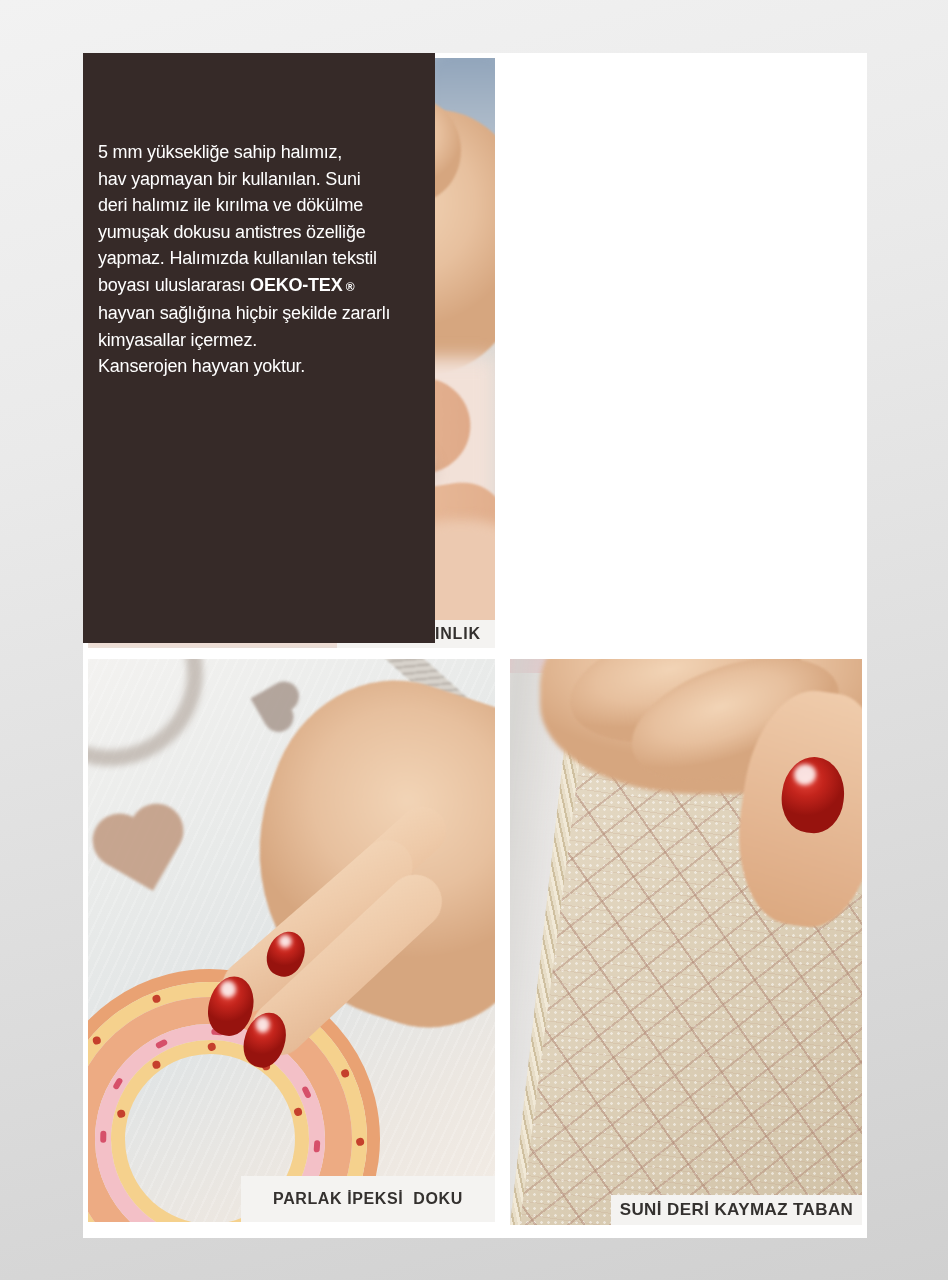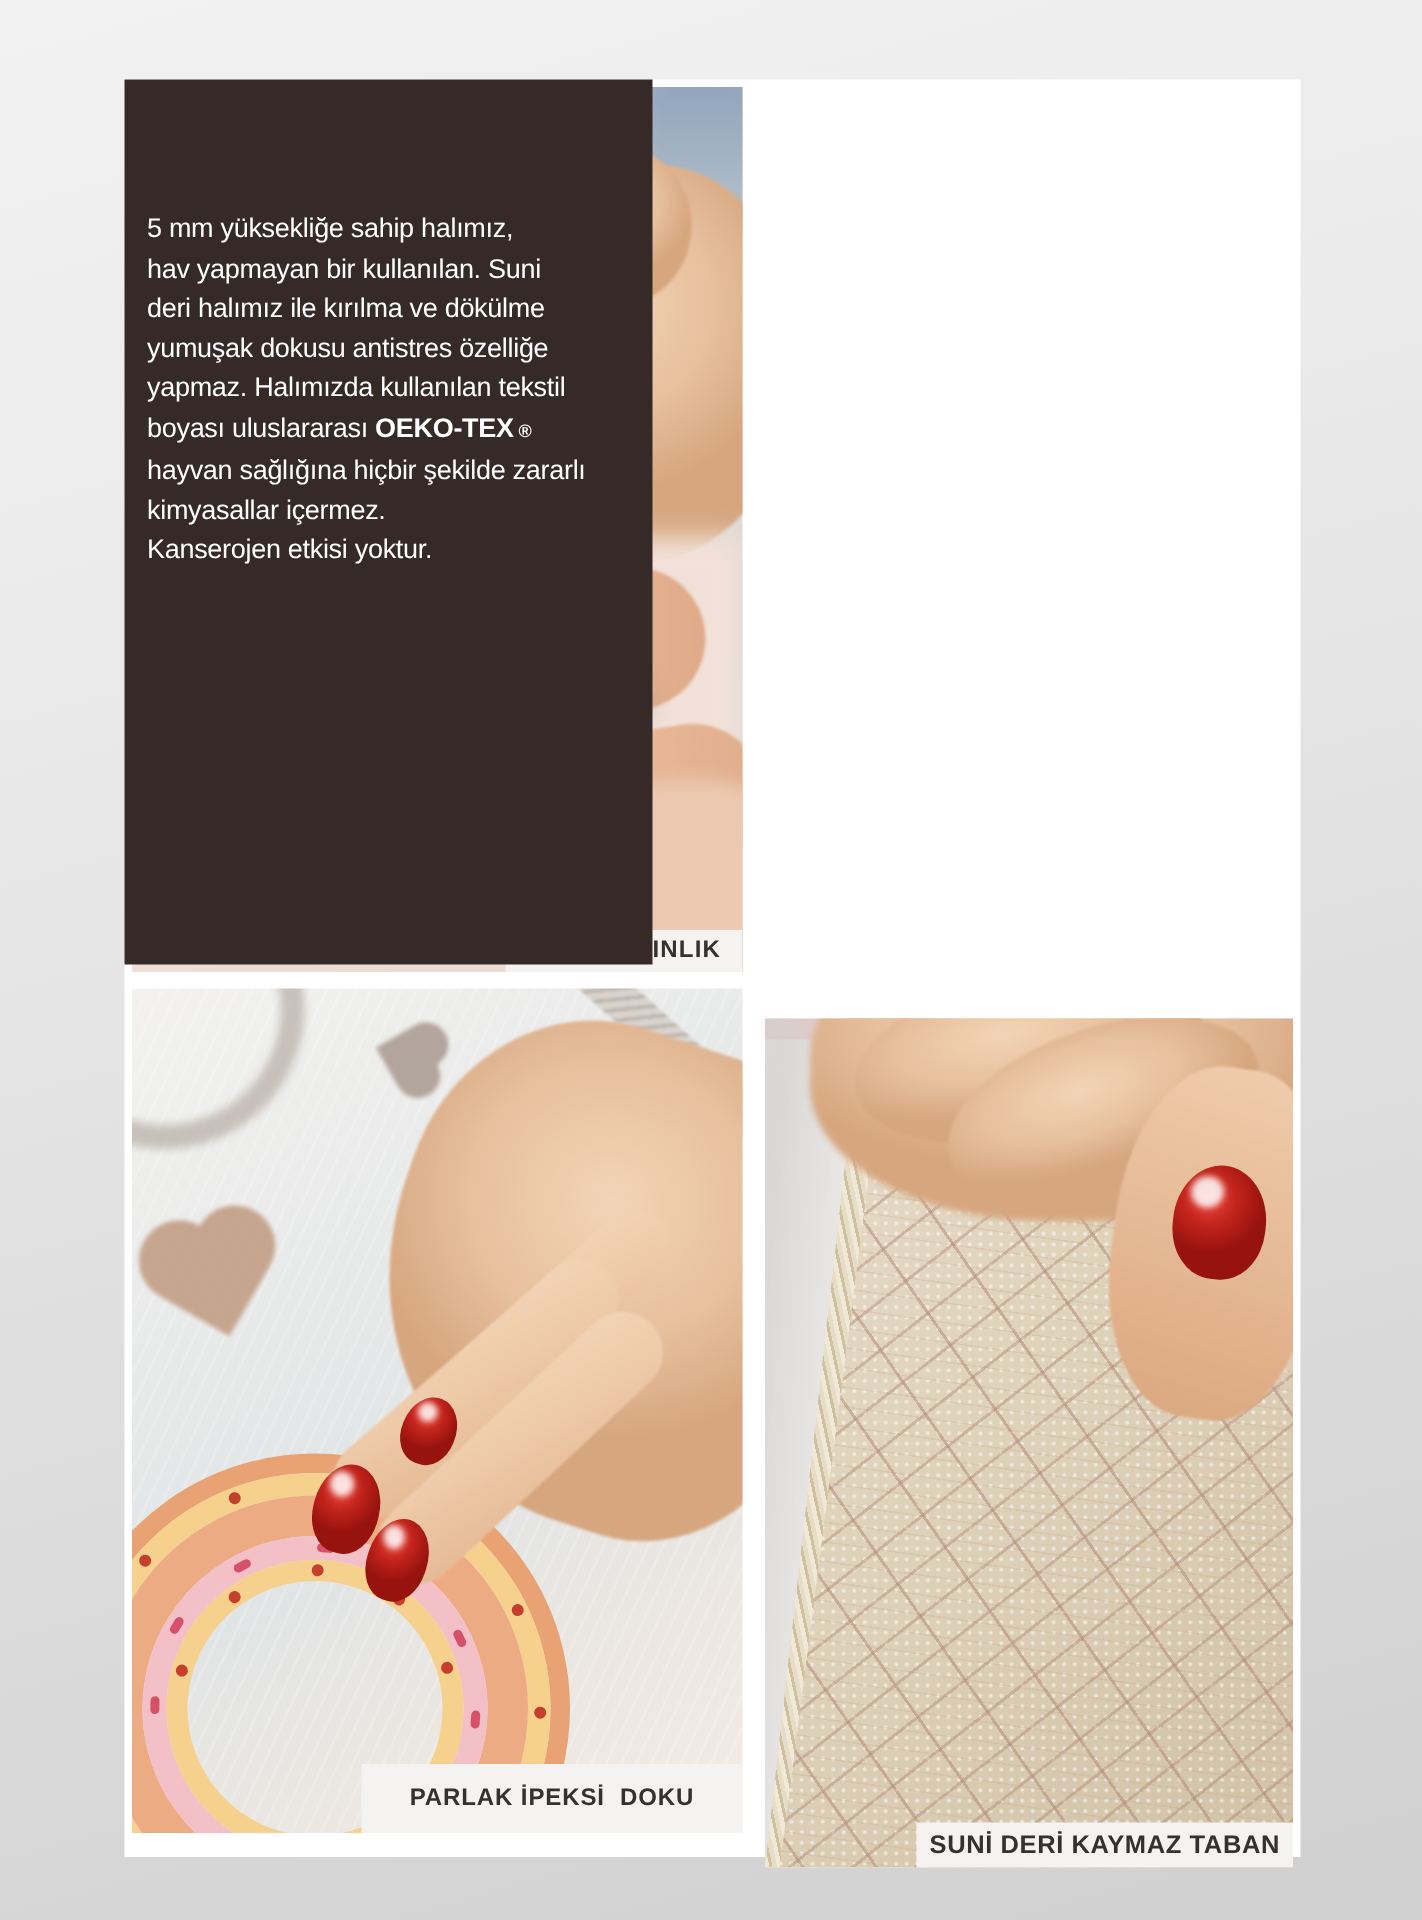--- a/index.html
+++ b/index.html
@@ -7,21 +7,21 @@
     background:linear-gradient(165deg,#f2f2f2 0%,#eaeaea 30%,#dedede 62%,#d0d0d0 100%);
     font-family:"Liberation Sans",sans-serif;}
   .card{position:absolute;left:83px;top:53px;width:784px;height:1185px;background:#ffffff;}
   .quad{position:absolute;overflow:hidden;}
   .q-tl{left:5px;top:5px;width:407px;height:590px;
     background:linear-gradient(110deg,#f2ece4 0%,#eae6e0 40%,#dfdbd6 72%,#dad7d3 100%);}
   .q-tr{left:427px;top:5px;width:352px;height:590px;}
   .q-bl{left:5px;top:606px;width:407px;height:563px;
     background:linear-gradient(150deg,#f3f2f0 0%,#e8eae9 32%,#e0e4e5 55%,#ece7e1 80%,#f3ece5 100%);}
   .q-br{left:427px;top:606px;width:352px;height:566px;
-    background:linear-gradient(120deg,#f6f2f0 0%,#edecec 45%,#e4e3e2 75%,#dcdcdb 100%);margin-top:20px;}
+    background:linear-gradient(120deg,#f6f2f0 0%,#edecec 45%,#e4e3e2 75%,#dcdcdb 100%);}
 
   
   .panel{position:absolute;inset:0;}
   .panel-text{position:absolute;left:15px;top:86px;right:4px;font-size:18px;line-height:26.5px;
     letter-spacing:-0.2px;font-weight:400;}
   .panel-text .pl{white-space:nowrap;}
   .panel-text .b{font-weight:700;}
   .panel-text .reg{font-size:12px;font-weight:700;}
 
   
@@ -180,21 +180,21 @@
     <div class="quad q-tr panel" style="background: rgb(54, 42, 40);">
       <div class="panel-text" style="color: #ffffff;">
           <div class="pl"><span>5 mm yüksekliğe sahip halımız,</span></div>
           <div class="pl"><span>hav yapmayan bir kullanılan. Suni</span></div>
           <div class="pl"><span>deri halımız ile kırılma ve dökülme</span></div>
           <div class="pl"><span>yumuşak dokusu antistres özelliğe</span></div>
           <div class="pl"><span>yapmaz. Halımızda kullanılan tekstil</span></div>
           <div class="pl"><span>boyası uluslararası </span><span class="b">OEKO-TEX</span><span class="b reg"> ®</span></div>
           <div class="pl"><span>hayvan sağlığına hiçbir şekilde zararlı</span></div>
           <div class="pl"><span>kimyasallar içermez.</span></div>
-          <div class="pl"><span>Kanserojen etkisi yoktur.</span></div>
+          <div class="pl"><span>Kanserojen hayvan yoktur.</span></div>
         </div>
     </div>
 
     <div class="quad q-bl">
       <div class="ly bl-sheen"></div>
       <div class="ly bl-ringcut"></div>
       <div class="ly bl-edgestrip"></div>
       <div class="heart h1"></div>
       <div class="heart h2"></div>
       <div class="ly arch">

